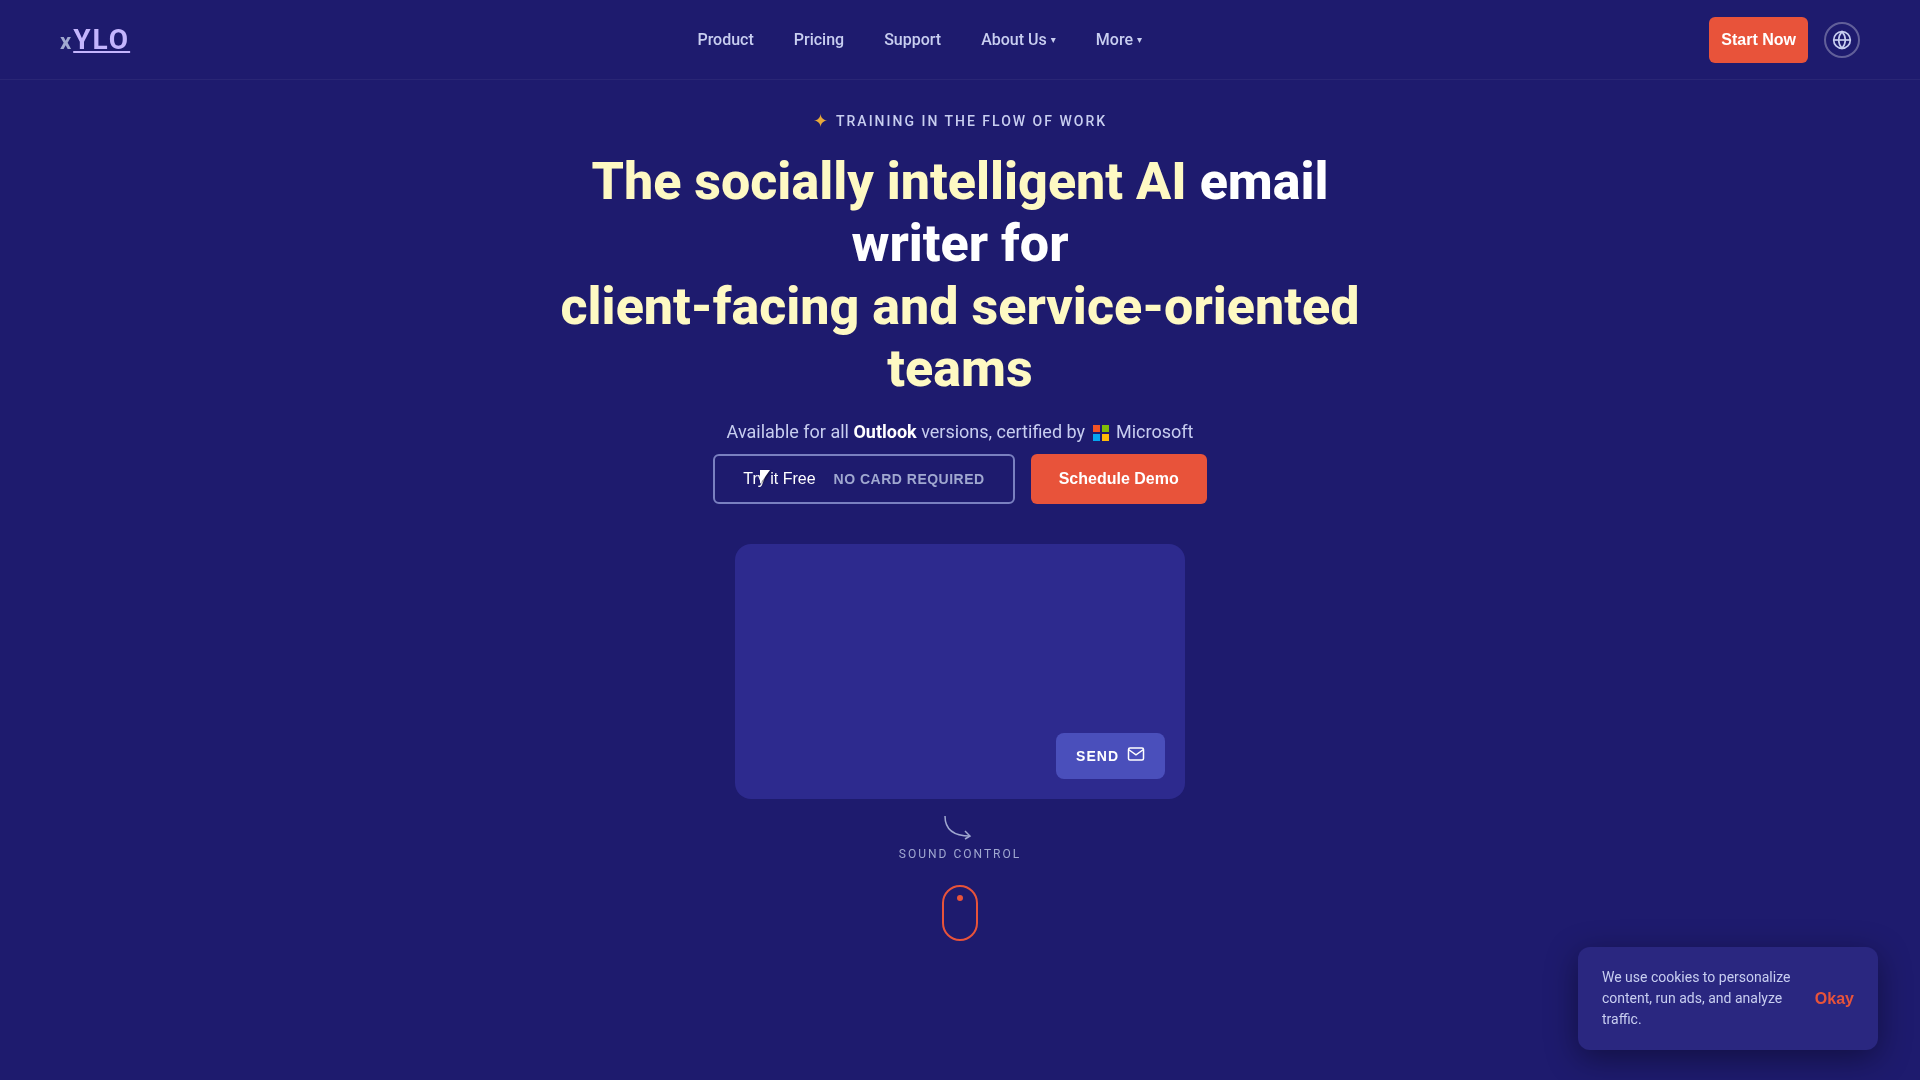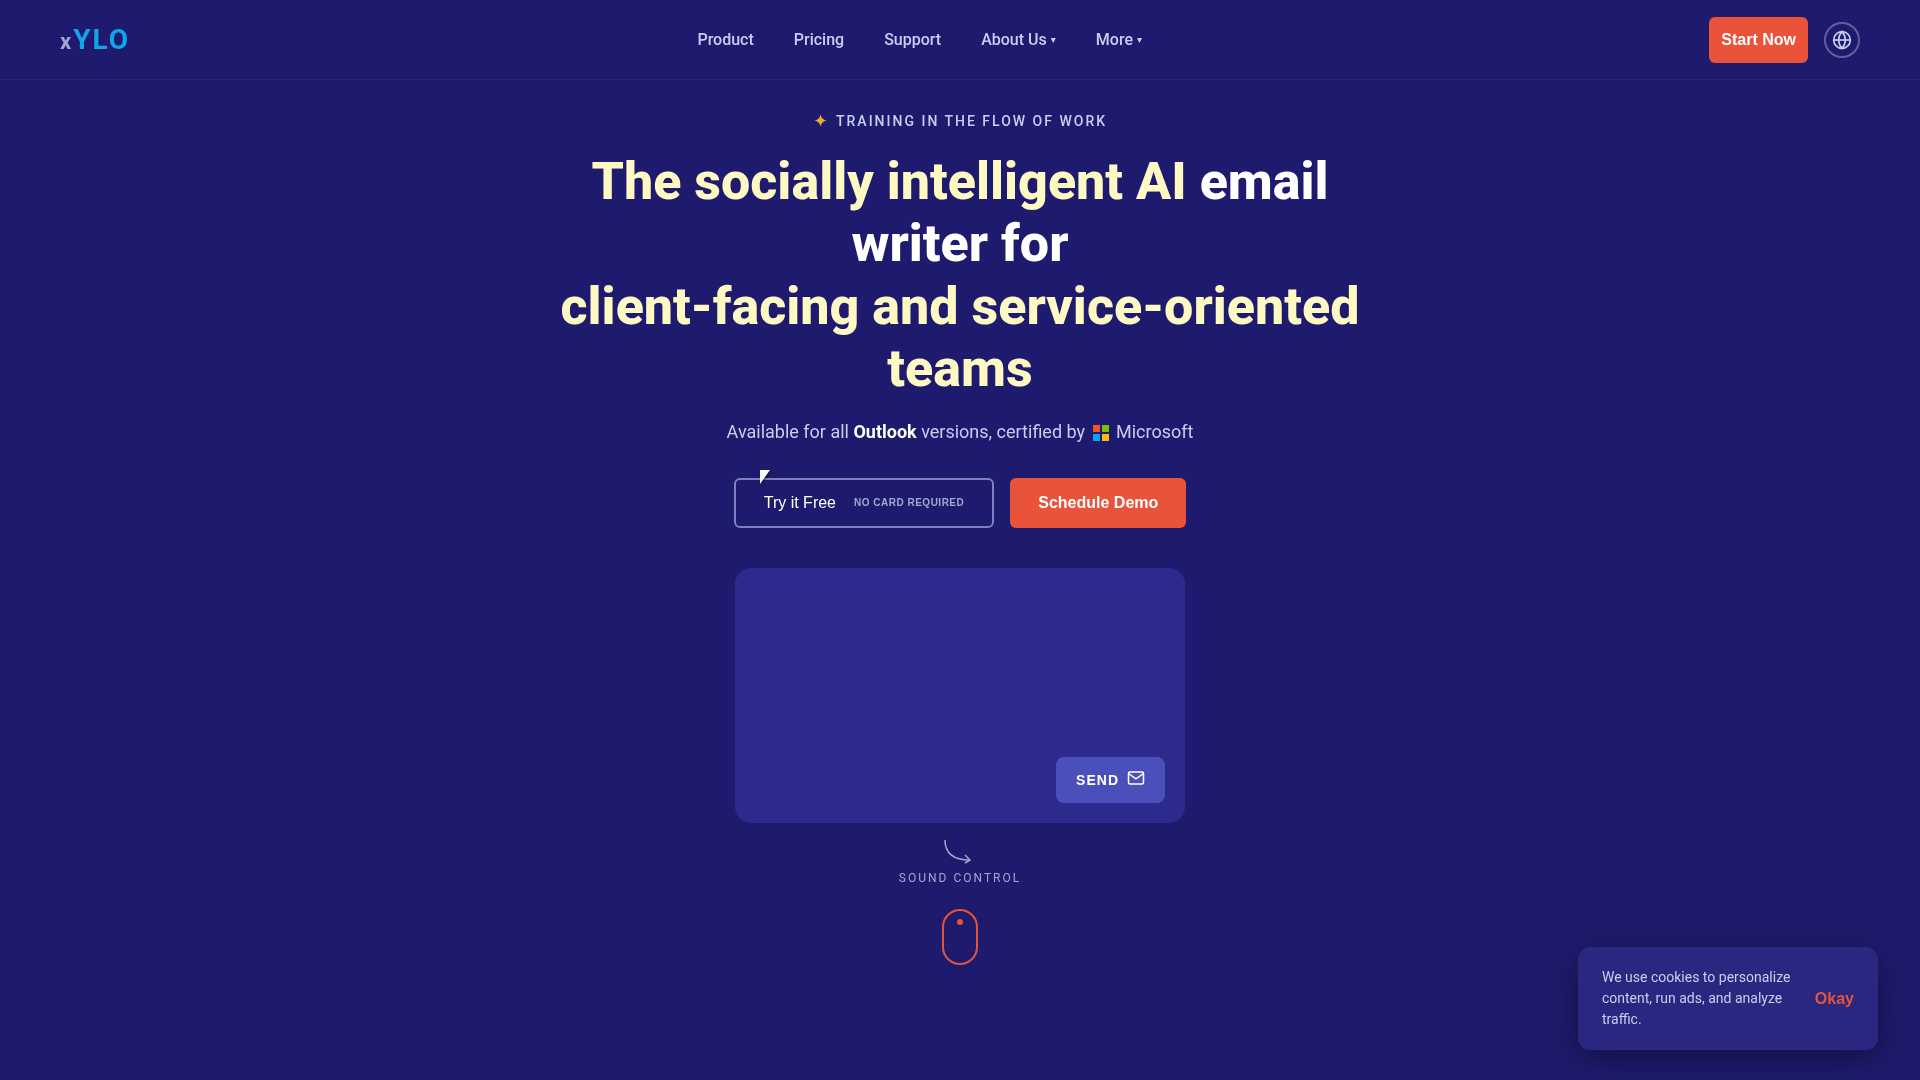--- a/index.html
+++ b/index.html
@@ -39,21 +39,22 @@
       font-weight: 700;
       letter-spacing: 2px;
     }
 
     .logo span.x {
       color: #a0a8d0;
       font-size: 22px;
     }
 
     .logo span.main {
-      color: #0ea5e9;
+      color: #c4b5fd;
+      text-decoration: underline;
     }
 
     .nav-links {
       display: flex;
       align-items: center;
       gap: 40px;
       list-style: none;
     }
 
     .nav-links a {
@@ -147,21 +148,21 @@
       color: #fef9c3;
     }
 
     .hero-headline .white {
       color: #ffffff;
     }
 
     .hero-subtext {
       color: #c8cef0;
       font-size: 18px;
-      margin-bottom: 36px;
+      margin-bottom: 12px;
     }
 
     .hero-subtext strong {
       color: #ffffff;
       font-weight: 700;
     }
 
     .ms-grid {
       display: inline-grid;
       grid-template-columns: 1fr 1fr;
@@ -190,21 +191,21 @@
       padding: 14px 28px;
       border-radius: 6px;
       font-size: 16px;
       cursor: pointer;
       display: flex;
       align-items: center;
       gap: 18px;
     }
 
     .btn-try-free .no-card {
-      font-size: 10px;
+      font-size: 14px;
       color: #a0a8d0;
       font-weight: 600;
       letter-spacing: 0.5px;
     }
 
     .btn-schedule-demo {
       background-color: #e8533a;
       color: #ffffff;
       border: none;
       padding: 14px 28px;

